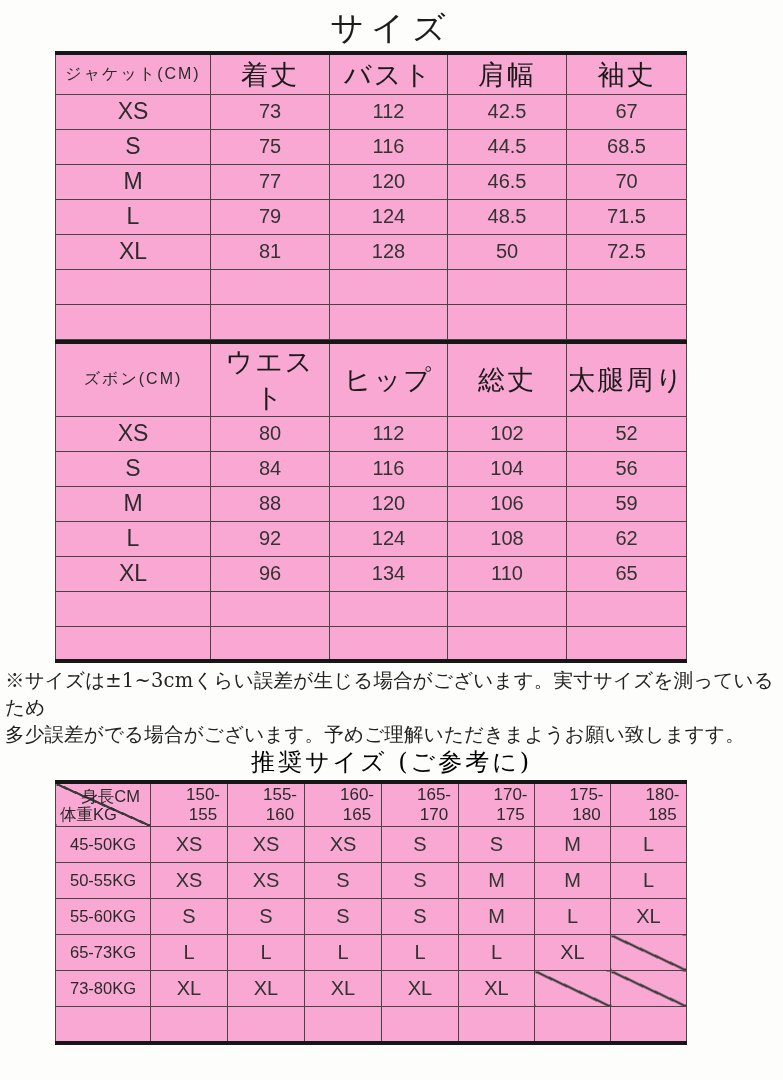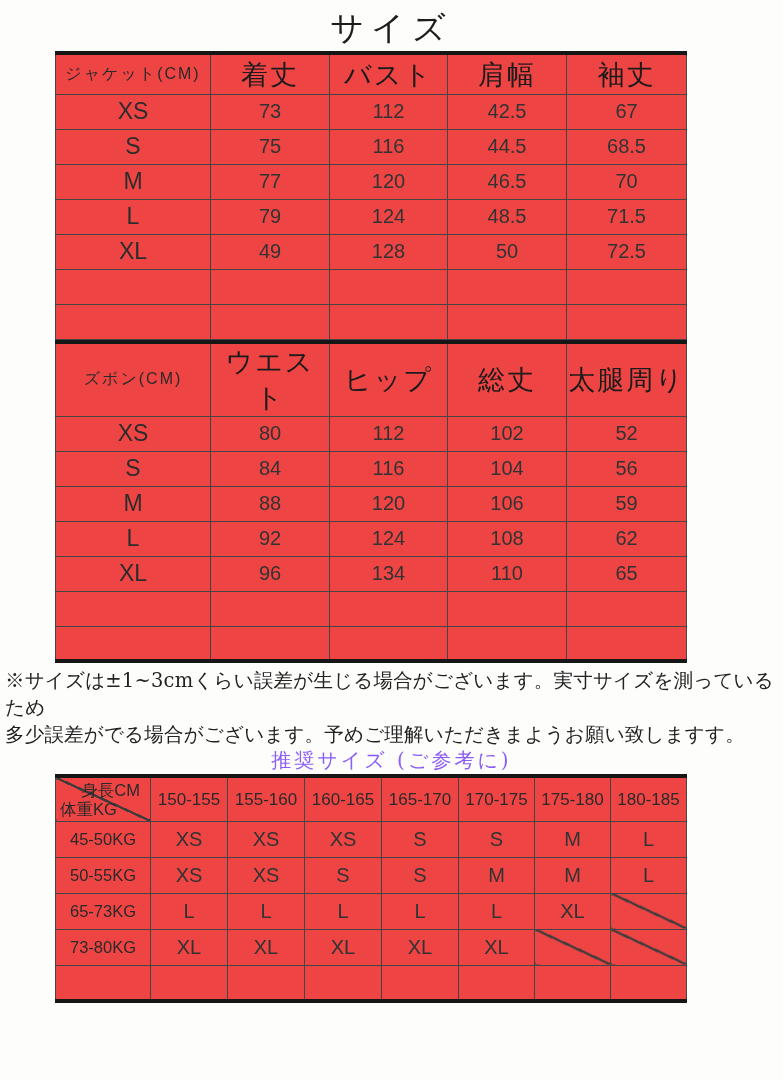--- a/index.html
+++ b/index.html
@@ -14,21 +14,21 @@
     margin:0; padding:7px 7px 3px;
     text-align:center; font-size:33px; font-weight:500;
     letter-spacing:7px; color:#1c1c1c;
     font-family:"DejaVu Serif","Liberation Serif",serif;
     line-height:1.25;
   }
 
   table.size-table {
     border-collapse:collapse; table-layout:fixed;
     margin-left:55px; width:631px;
-    background:#ef4444;
+    background:#f9a8d4;
   }
   table.size-table td {
     border:1.5px solid #454545;
     text-align:center; vertical-align:middle;
     padding:0; overflow:hidden;
   }
   #jacket-table { border-top:4px solid #161616; }
   #pants-table  { border-top:4px solid #161616; border-bottom:4px solid #161616; }
   #reco-table   { border-top:4px solid #161616; border-bottom:4px solid #161616; }
 
@@ -52,27 +52,27 @@
   .num-val { font-size:20px; color:#333; }
 
   .note {
     margin:5px 2px 0 5px;
     font-family:"DejaVu Serif","Liberation Serif",serif;
     font-size:19.5px; line-height:1.37; color:#222;
     letter-spacing:0.2px;
   }
   .sub-title {
     margin:-1px 0 1px; text-align:center;
-    font-size:20px; font-weight:500; color:#8b5cf6;
+    font-size:24px; font-weight:500; color:#000000;
     font-family:"DejaVu Serif","Liberation Serif",serif;
     letter-spacing:3px; line-height:1.3;
   }
 
   
-  #reco-table .hw-head { font-size:17px; font-weight:500; color:#2a2a2a; }
+  #reco-table .hw-head { font-size:17px; font-weight:500; color:#2a2a2a;padding-left:28px; }
   #reco-table .weight-label { font-size:16.5px; font-weight:500; color:#2a2a2a; }
   #reco-table .reco-val { font-size:20px; color:#333; }
 
   .diag {
     background-image:linear-gradient(to bottom left,
       transparent calc(50% - 1.2px),
       #3c3c3c calc(50% - 1.2px),
       #3c3c3c calc(50% + 1.2px),
       transparent calc(50% + 1.2px));
   }
@@ -132,21 +132,21 @@
     </tr>
     <tr class="data-row">
       <td class="size-label">L</td>
       <td class="num-val">79</td>
       <td class="num-val">124</td>
       <td class="num-val">48.5</td>
       <td class="num-val">71.5</td>
     </tr>
     <tr class="data-row">
       <td class="size-label">XL</td>
-      <td class="num-val">49</td>
+      <td class="num-val">81</td>
       <td class="num-val">128</td>
       <td class="num-val">50</td>
       <td class="num-val">72.5</td>
     </tr>
     <tr class="empty-row">
       <td></td>
           <td></td>
           <td></td>
           <td></td>
           <td></td>
@@ -275,20 +275,30 @@
       <td class="weight-label">50-55KG</td>
       <td class="reco-val">XS</td>
       <td class="reco-val">XS</td>
       <td class="reco-val">S</td>
       <td class="reco-val">S</td>
       <td class="reco-val">M</td>
       <td class="reco-val">M</td>
       <td class="reco-val">L</td>
     </tr>
     <tr class="data-row">
+      <td class="weight-label">55-60KG</td>
+      <td class="reco-val">S</td>
+      <td class="reco-val">S</td>
+      <td class="reco-val">S</td>
+      <td class="reco-val">S</td>
+      <td class="reco-val">M</td>
+      <td class="reco-val">L</td>
+      <td class="reco-val">XL</td>
+    </tr>
+    <tr class="data-row">
       <td class="weight-label">65-73KG</td>
       <td class="reco-val">L</td>
       <td class="reco-val">L</td>
       <td class="reco-val">L</td>
       <td class="reco-val">L</td>
       <td class="reco-val">L</td>
       <td class="reco-val">XL</td>
       <td class="diag"></td>
     </tr>
     <tr class="data-row">

